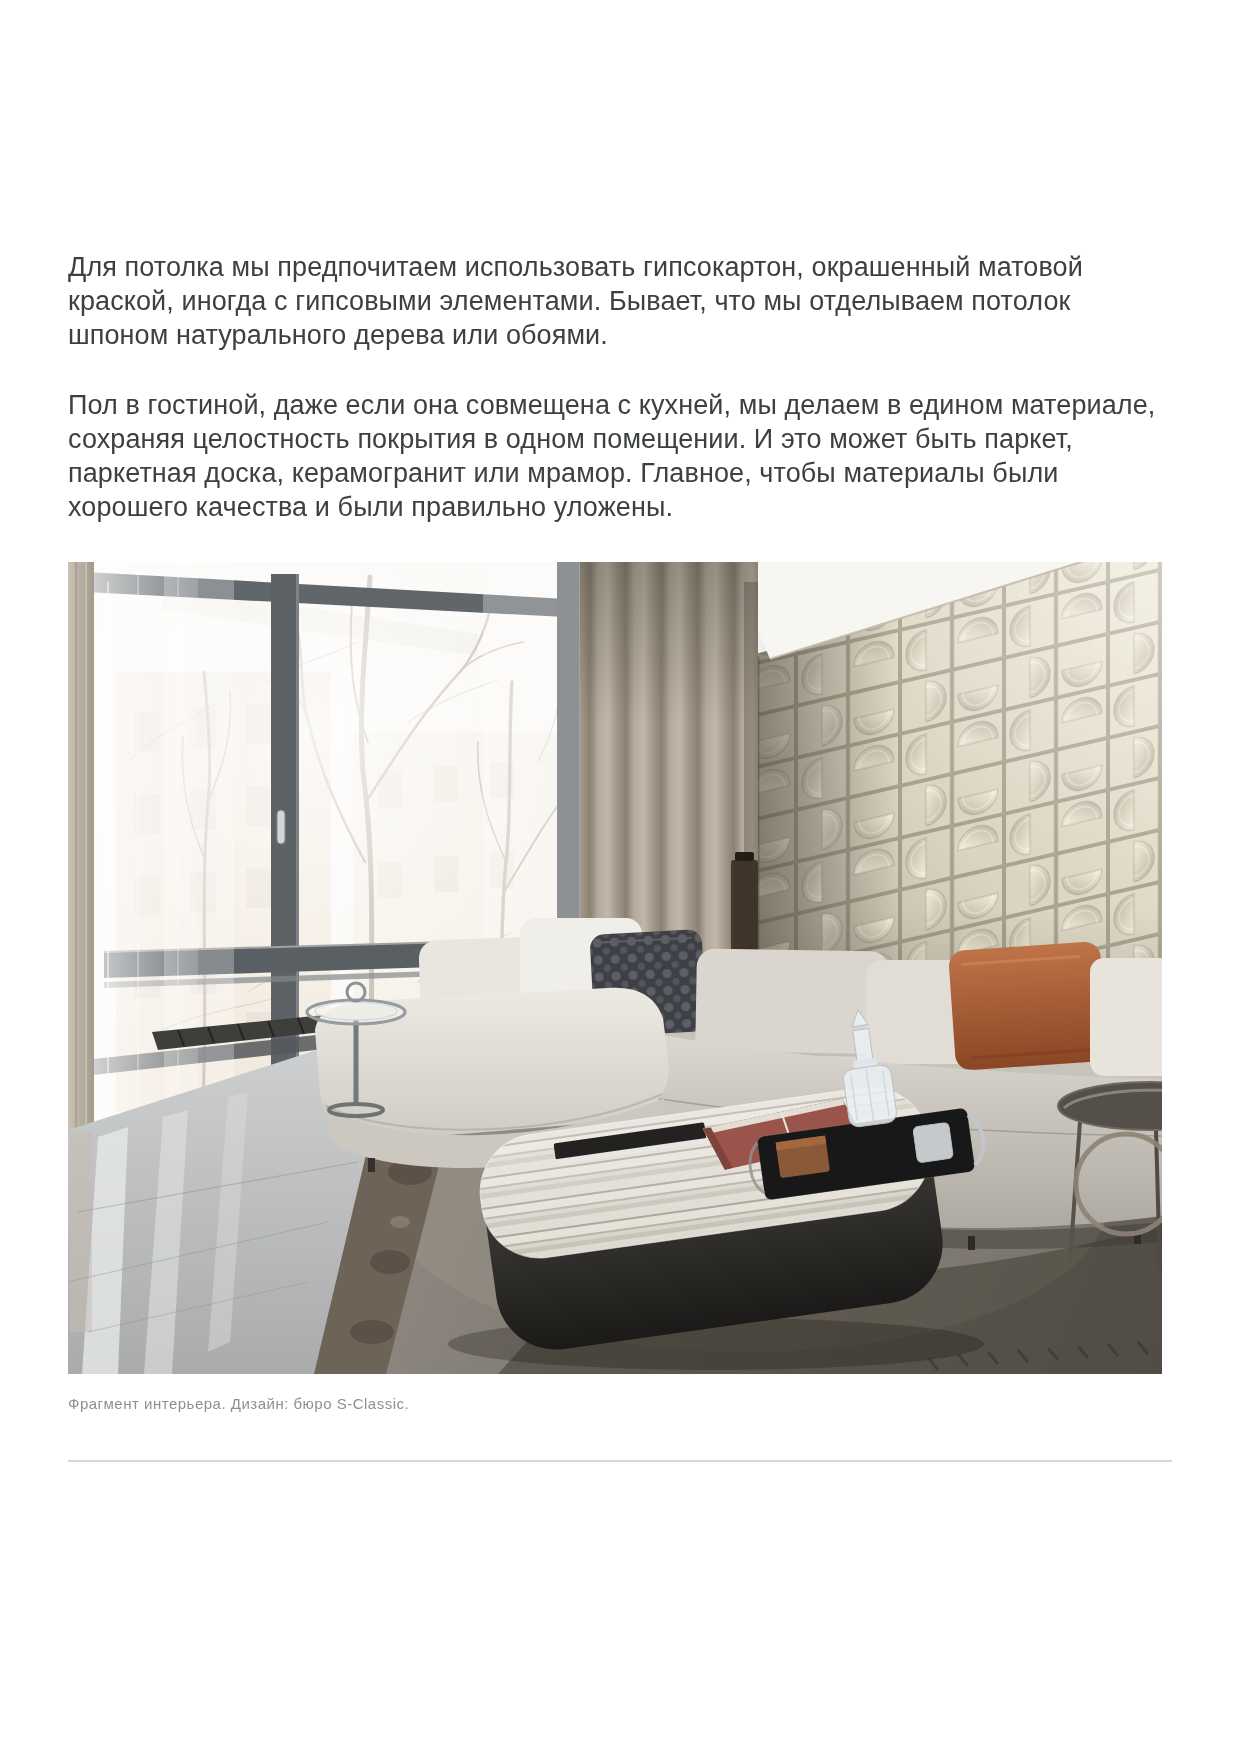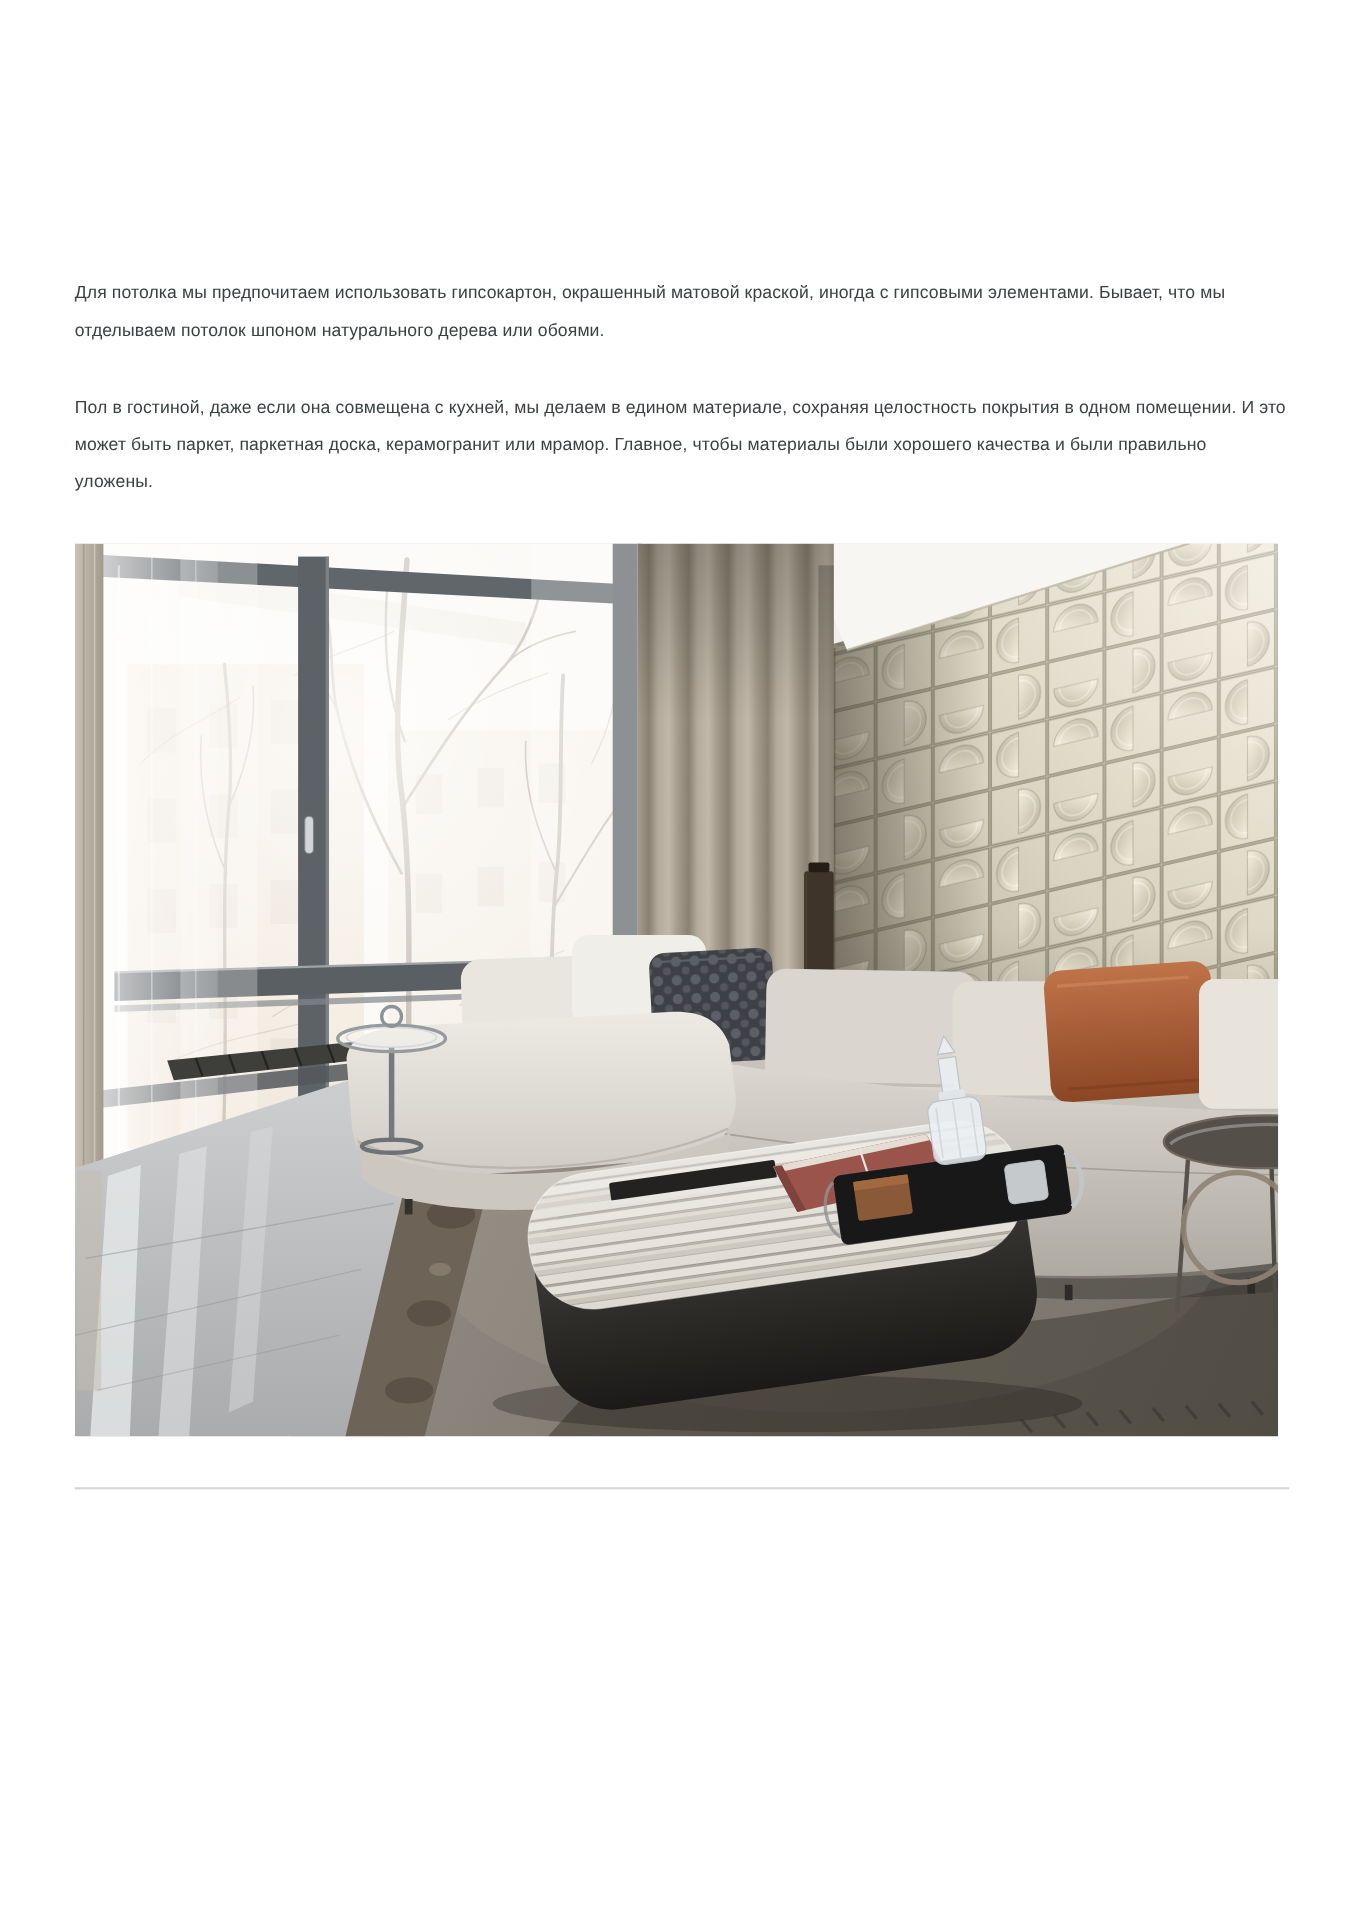--- a/index.html
+++ b/index.html
@@ -3,21 +3,21 @@
 <meta charset="utf-8">
 <style>
   html,body{margin:0;padding:0;}
   body{
     width:1240px;height:1754px;background:#ffffff;overflow:hidden;
     font-family:"Liberation Sans","DejaVu Sans",sans-serif;
   }
   .page{width:1104px;margin:0 auto;padding-top:250px;}
   .body-text{
     margin:0 0 36px 0;
-    font-size:16px;line-height:34px;color:#3c4043;
+    font-size:27px;line-height:34px;color:#3c4043;
     font-weight:400;letter-spacing:0.1px;
   }
   figure{margin:38px 0 0 0;padding:0;}
   .photo{width:1094px;height:812px;overflow:hidden;background:#efede9;}
   .photo svg{display:block;}
   figcaption{
     margin-top:20px;
     font-size:15px;line-height:20px;color:#8d9093;letter-spacing:0.5px;
   }
   hr.divider{
@@ -371,17 +371,18 @@
             <ellipse cx="1082" cy="544" rx="92" ry="24" fill="#544f49" stroke="#6e675c" stroke-width="2"></ellipse>
             <path d="M996,546 A92,24 0 0 1 1168,542" stroke="rgba(255,255,255,0.3)" stroke-width="3" fill="none"></path>
           </g>
 
           <g stroke="#332f2b" stroke-width="3" opacity="0.5">
             <path d="M860,796 l10,12 M890,792 l10,12 M920,790 l10,12 M950,788 l10,12 M980,786 l10,12 M1010,784 l10,12 M1040,782 l10,12 M1070,780 l10,12"></path>
           </g>
         </g>
       </svg>
     </div>
+    <figcaption>Фрагмент интерьера. Дизайн: бюро S-Classic.</figcaption>
   </figure>
 
   <hr class="divider">
 
 </main>
 
 </body></html>

